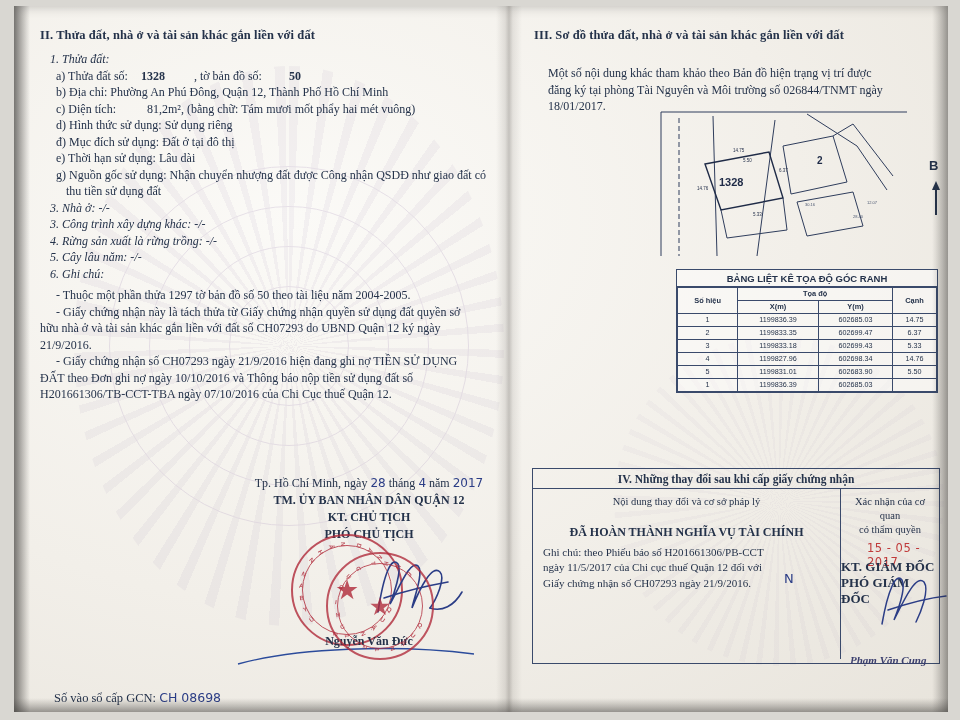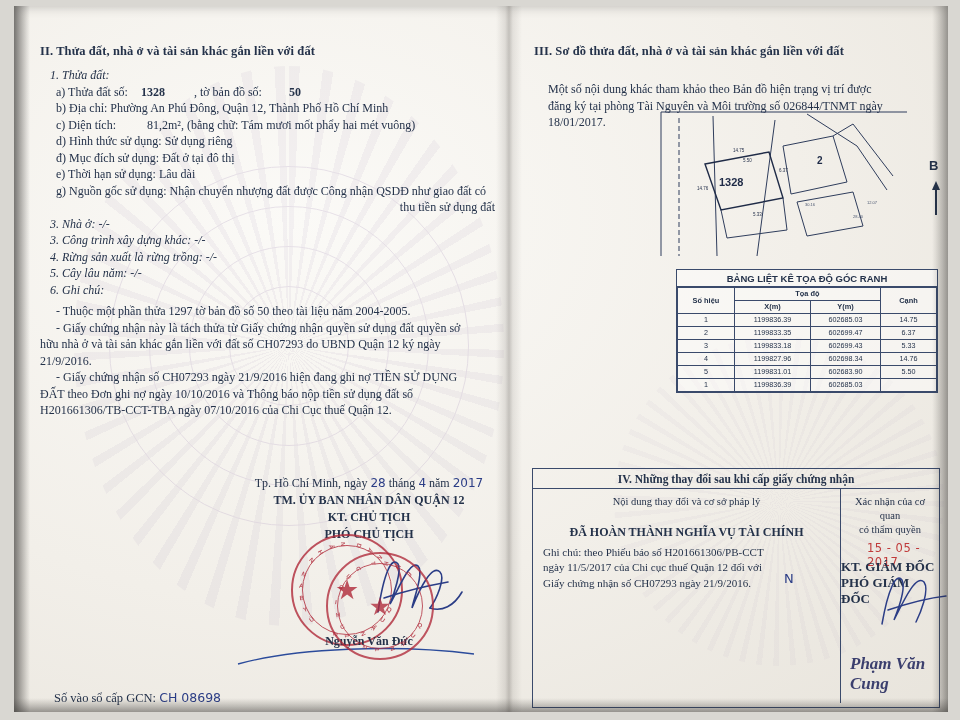--- a/index.html
+++ b/index.html
@@ -62,27 +62,27 @@
            background:linear-gradient(to left, rgba(40,38,36,.35), rgba(40,38,36,0)); }
   #edgeB { position:absolute; left:0; bottom:0; height:14px; width:100%;
            background:linear-gradient(to top, rgba(40,38,36,.35), rgba(40,38,36,0)); }
 
   
   .col { position:absolute; }
   #leftcol  { left:26px;  top:22px; width:455px; }
   #rightcol { left:520px; top:22px; width:400px; }
 
   h2.sec {
-    font-size:12.5px; font-weight:bold; margin:16px 0 8px 0; letter-spacing:.1px;
+    font-size:12.5px; font-weight:bold; margin:0 0 8px 0; letter-spacing:.1px;
   }
   .l { font-size:12px; line-height:16.5px; margin:0; }
   .it { font-style:italic; }
   .b { font-weight:bold; }
   .indent1 { padding-left:16px; }
-  .indent2 { padding-left:26px;text-align:right; }
+  .indent2 { padding-left:26px; }
   .indent3 { padding-left:10px; }
   .gap { height:5px; }
 
   
   #mapbox {
     position:absolute; left:643px; top:100px; width:270px; height:155px;
   }
   #mapbox svg { display:block; }
   #northB {
     position:absolute; left:915px; top:152px;
@@ -146,21 +146,21 @@
   #blueline {
     position:absolute; left:222px; top:636px; width:240px; height:26px;
   }
   #gcn {
     position:absolute; left:40px; top:684px; font-size:12.5px;
   }
   #gcn .hand { font-family:"DejaVu Sans",sans-serif; color:#2b3d86; }
 
   
   #box4 {
-    position:absolute; left:518px; top:462px; width:408px; height:240px;
+    position:absolute; left:518px; top:462px; width:408px; height:196px;
     border:1px solid #3a4a6b;
   }
   #box4 .h {
     text-align:center; font-size:11.5px; font-weight:bold; padding:4px 0 3px;
     border-bottom:1px solid #3a4a6b;
   }
   #box4 .cols { display:flex; height:calc(100% - 24px); }
   #box4 .c1 { flex:0 0 308px; border-right:1px solid #3a4a6b; position:relative; }
   #box4 .c2 { flex:1; position:relative; }
   #box4 .sub { text-align:center; font-size:10.5px; padding:6px 8px 0; line-height:14px; }
@@ -183,21 +183,21 @@
     border:1px solid #b02a3a; border-radius:50%;
   }
   #stampR .star {
     position:absolute; left:50%; top:50%; transform:translate(-50%,-50%);
     font-size:25px; line-height:1;
   }
   #stampR .ctext { position:absolute; left:0; top:0; width:100%; height:100%;
     font-family:"Liberation Sans",sans-serif; font-size:6px; font-weight:bold; }
   #stampR .ctext span { position:absolute; left:50%; top:50%; transform-origin:0 0; white-space:nowrap; }
   #nameR {
-    position:absolute; left:836px; top:648px; font-size:17px; font-style:italic;
+    position:absolute; left:836px; top:648px; font-size:11px; font-style:italic;
     font-weight:bold; color:#3b3f6e;
   }
   #sigScrawlR { position:absolute; left:860px; top:556px; width:80px; height:80px; }
   #sigN { position:absolute; left:770px; top:565px; font-family:"DejaVu Sans",sans-serif;
           font-size:13px; color:#2b3d86; }
 </style>
 </head>
 <body>
 
 <div id="paper">
@@ -299,21 +299,21 @@
     <rect x="4" y="9" width="2" height="25" fill="#24324a"></rect>
   </svg>
 
   <div id="coordwrap">
     <div class="ttl">BẢNG LIỆT KÊ TỌA ĐỘ GÓC RANH</div>
     <table class="coord">
       <thead>
         <tr>
           <th rowspan="2" class="num">Số hiệu</th>
           <th colspan="2">Tọa độ</th>
-          <th rowspan="2" style="width:56px;">Cạnh</th>
+          <th rowspan="2" style="width:44px;">Cạnh</th>
         </tr>
         <tr>
           <th>X(m)</th>
           <th>Y(m)</th>
         </tr>
       </thead>
       <tbody>
         <tr>
           <td>1</td>
           <td>1199836.39</td>

